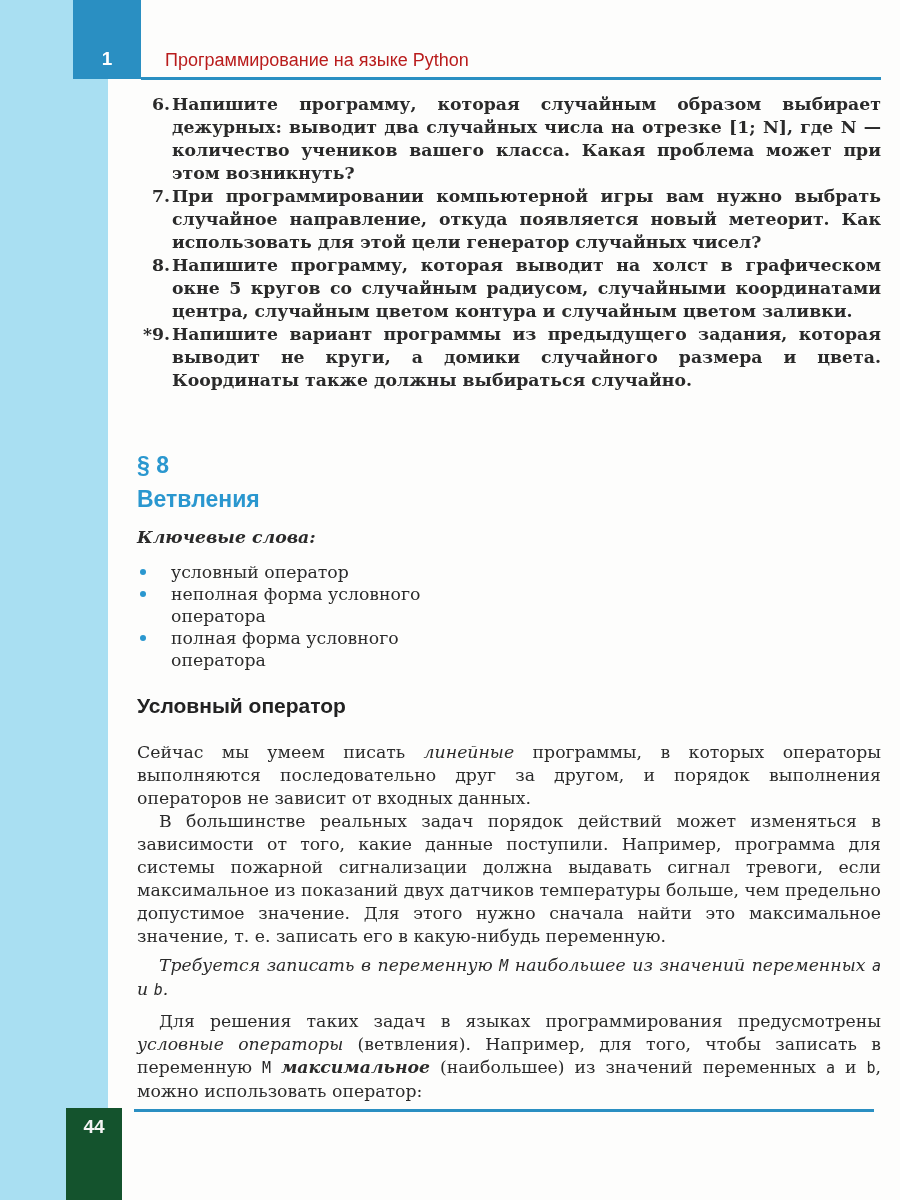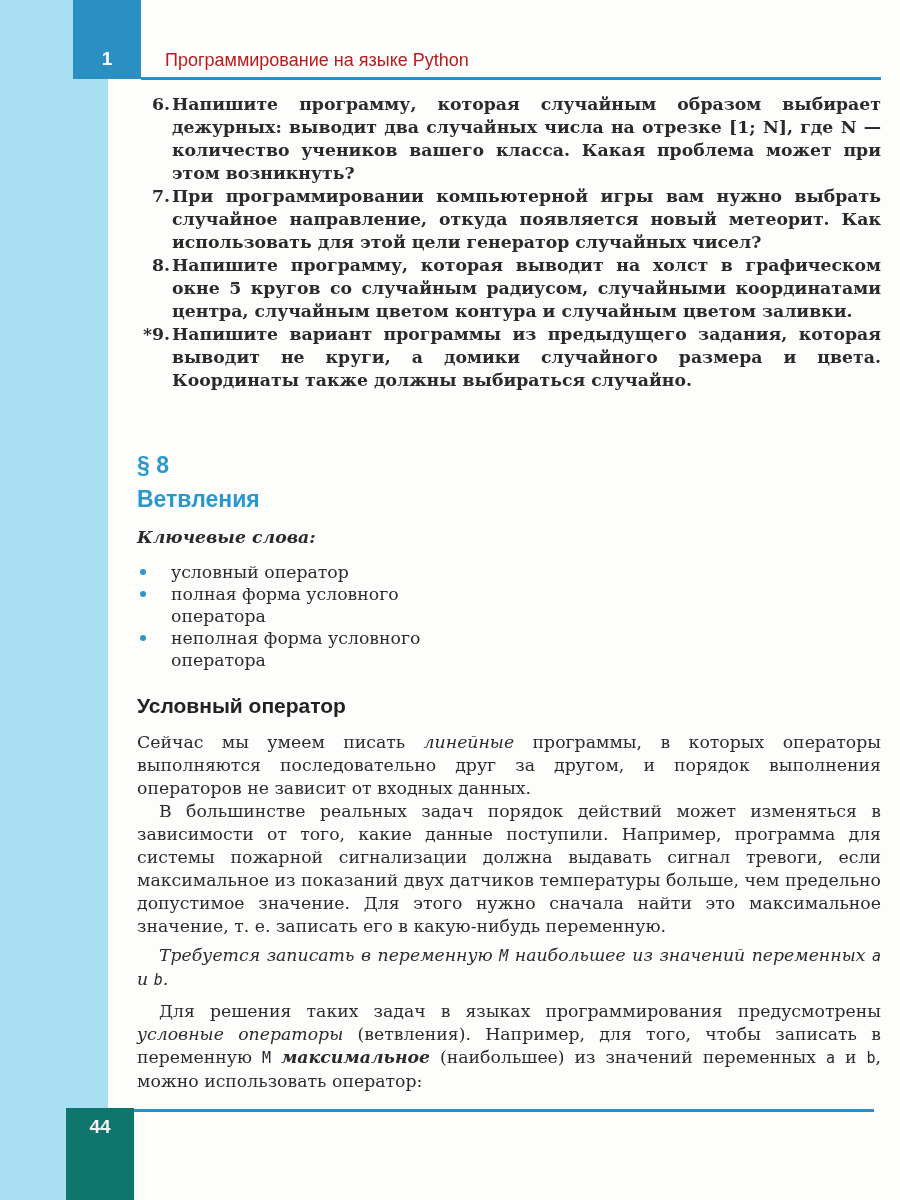--- a/index.html
+++ b/index.html
@@ -28,22 +28,22 @@
   }
   .running-head {
     position: absolute; left: 165px; top: 50px;
     font-family: "Liberation Sans", sans-serif; font-size: 18px; color: #b91c1c;
   }
   .head-rule {
     position: absolute; left: 141px; top: 77px; width: 740px; height: 3px;
     background: #2a8fc2;
   }
   .foot-tab {
-    position: absolute; left: 66px; top: 1108px; width: 68px; height: 92px;
-    background: #0f766e;
+    position: absolute; left: 66px; top: 1108px; width: 56px; height: 92px;
+    background: #14532d;
   }
   .page-num {
     position: absolute; left: 0; right: 0; top: 8px; text-align: center;
     color: #f4f4f4; font-family: "Liberation Sans", sans-serif;
     font-size: 19px; font-weight: bold;
   }
   .foot-rule {
     position: absolute; left: 134px; top: 1109px; width: 740px; height: 3px;
     background: #2a8fc2;
   }
@@ -73,21 +73,21 @@
   .kw-col.right { width: 400px; margin-left: 0; }
   .kw-item { position: relative; padding-left: 34px; line-height: 22px; }
   .kw-bullet {
     position: absolute; left: 3px; top: 8px; width: 6px; height: 6px;
     border-radius: 50%; background: #2a97cf;
   }
   .subhead {
     margin-top: 22px; font-family: "Liberation Sans", sans-serif;
     font-weight: bold; font-size: 21px; line-height: 26px; color: #222;
   }
-  .para { text-align: justify; margin-top: 12px; }
+  .para { text-align: justify; margin-top: 22px; }
   .para.indent { text-indent: 22px; margin-top: 0; }
   .para.gap { margin-top: 8px; }
   .em { font-style: italic; }
   .em-bold { font-style: italic; font-weight: bold; }
   .mono { font-family: "DejaVu Sans Mono", "Liberation Mono", monospace; font-size: 15px; }
   .formal { font-style: italic; text-align: justify; margin-top: 6px; text-indent: 22px; }
 </style>
 </head>
 <body>
 
@@ -128,25 +128,25 @@
 
   <div class="keywords-label">Ключевые слова:</div>
   <div class="kw-grid">
     <div class="kw-col">
       <div class="kw-item">
         <span class="kw-bullet"></span>
         <span>условный оператор</span>
       </div>
       <div class="kw-item">
         <span class="kw-bullet"></span>
-        <span>полная форма условного оператора</span>
+        <span>неполная форма условного оператора</span>
       </div>
       <div class="kw-item">
         <span class="kw-bullet"></span>
-        <span>неполная форма условного оператора</span>
+        <span>полная форма условного оператора</span>
       </div>
     </div>
   </div>
 
   <div class="subhead">Условный оператор</div>
 
   <div class="para"><span>Сейчас мы умеем писать </span><span class="em">линейные</span><span> программы, в которых операторы выполняются последовательно друг за другом, и порядок выполнения операторов не зависит от входных данных.</span></div>
 
   <div class="para indent">В большинстве реальных задач порядок действий может изменяться в зависимости от того, какие данные поступили. Например, программа для системы пожарной сигнализации должна выдавать сигнал тревоги, если максимальное из показаний двух датчиков температуры больше, чем предельно допустимое значение. Для этого нужно сначала найти это максимальное значение, т. е. записать его в какую-нибудь переменную.</div>
 

